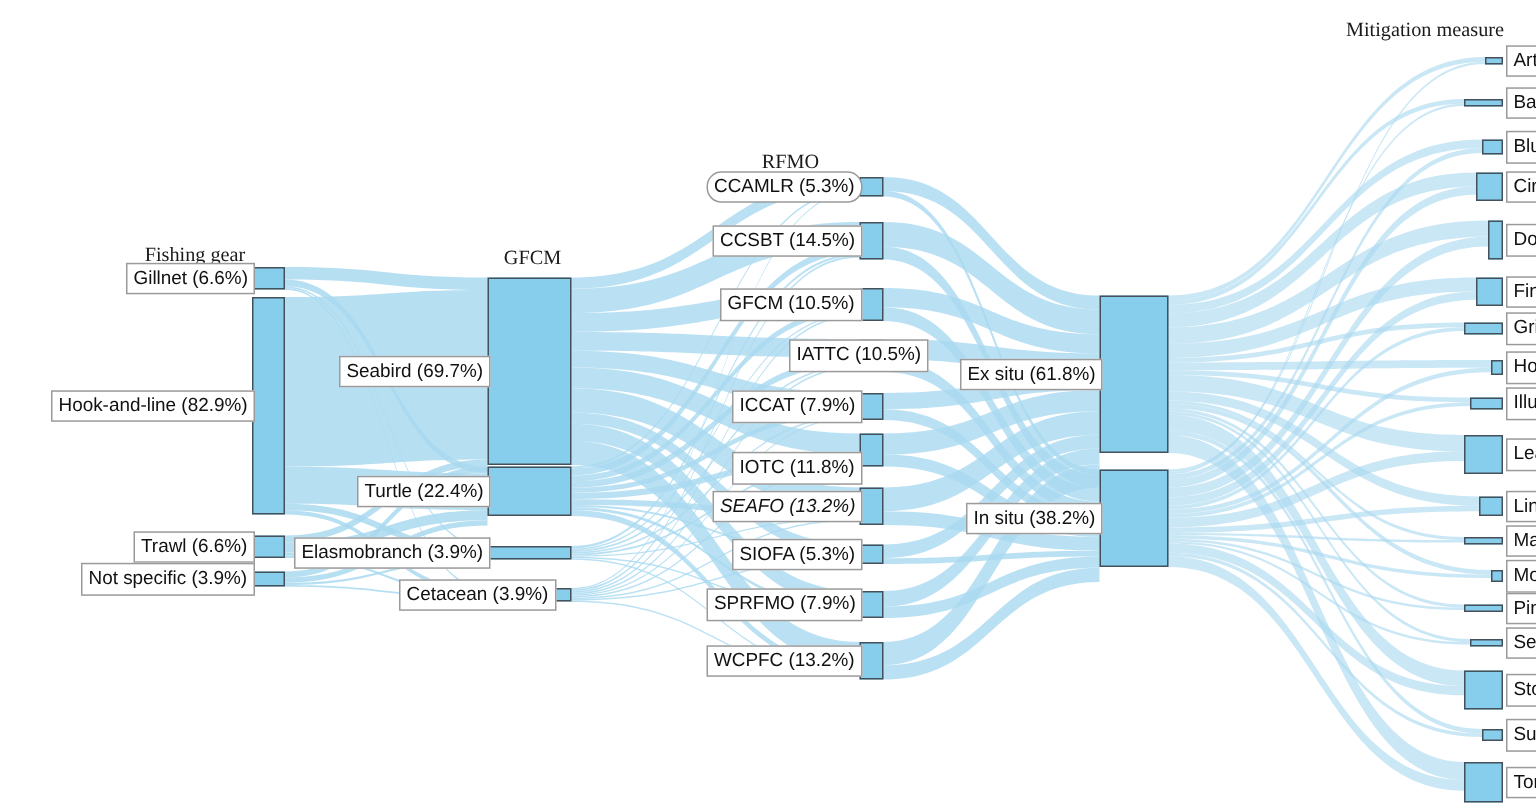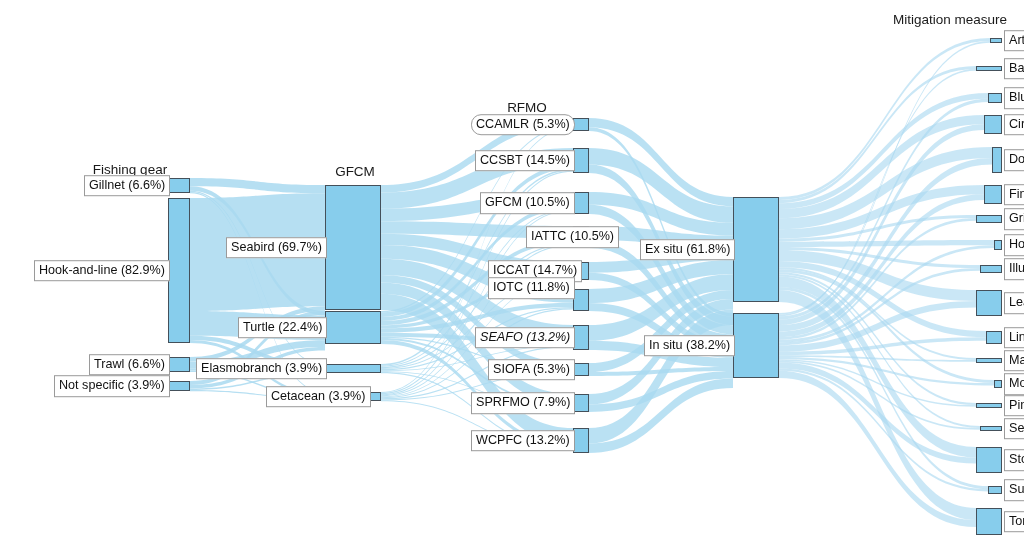--- a/index.html
+++ b/index.html
@@ -8,20 +8,21 @@
     font-family:"Liberation Sans","DejaVu Sans",sans-serif;
     overflow:hidden;position:relative;
   }
   #stage{position:absolute;left:0;top:0;width:1024px;height:539px;}
   #links{position:absolute;left:0;top:0;width:1024px;height:539px;}
   .col-header{
     position:absolute;
     font-size:13.5px;color:#1a1a1a;
     white-space:nowrap;text-align:center;
     transform:translateX(-50%);
+    font-family:Liberation Serif, serif;
   }
   .node{
     position:absolute;
     background:#87cdec;
     border:1.6px solid #44505a;
     box-sizing:border-box;
   }
   .nlabel{
     position:absolute;
     background:#ffffff;
@@ -177,23 +178,23 @@
       <div class="nlabel left" style="top: 396.5px; visibility: visible; left: 222px; margin-left: 44px;">Cetacean (3.9%)</div>
       <div class="node" style="left: 573px; top: 118px; width: 16px; height: 13px;"></div>
       <div class="nlabel left" style="top: 124.5px; visibility: visible; left: 471px; border-radius: 10px;">CCAMLR (5.3%)</div>
       <div class="node" style="left: 573px; top: 148px; width: 16px; height: 25px;"></div>
       <div class="nlabel left" style="top: 160.5px; visibility: visible; left: 475px;">CCSBT (14.5%)</div>
       <div class="node" style="left: 573px; top: 192px; width: 16px; height: 22px;"></div>
       <div class="nlabel left" style="top: 203px; visibility: visible; left: 480px;">GFCM (10.5%)</div>
       <div class="node" style="left: 573px; top: 226px; width: 16px; height: 22px;"></div>
       <div class="nlabel left" style="top: 237px; visibility: visible; left: 482px; margin-left: 44px;">IATTC (10.5%)</div>
       <div class="node" style="left: 573px; top: 262px; width: 16px; height: 18px;"></div>
-      <div class="nlabel left" style="top: 271px; visibility: visible; left: 488px;">ICCAT (14.7%)</div>
+      <div class="nlabel left" style="top: 271px; visibility: visible; left: 488px;">ICCAT (7.9%)</div>
       <div class="node" style="left: 573px; top: 289px; width: 16px; height: 22px;"></div>
-      <div class="nlabel left" style="top: 288px; visibility: visible; left: 488px;">IOTC (11.8%)</div>
+      <div class="nlabel left" style="top: 312px; visibility: visible; left: 488px;">IOTC (11.8%)</div>
       <div class="node" style="left: 573px; top: 325px; width: 16px; height: 25px;"></div>
       <div class="nlabel left" style="top: 337.5px; visibility: visible; left: 475px; font-style: italic;">SEAFO (13.2%)</div>
       <div class="node" style="left: 573px; top: 363px; width: 16px; height: 13px;"></div>
       <div class="nlabel left" style="top: 369.5px; visibility: visible; left: 488px;">SIOFA (5.3%)</div>
       <div class="node" style="left: 573px; top: 394px; width: 16px; height: 18px;"></div>
       <div class="nlabel left" style="top: 403px; visibility: visible; left: 471px;">SPRFMO (7.9%)</div>
       <div class="node" style="left: 573px; top: 428px; width: 16px; height: 25px;"></div>
       <div class="nlabel left" style="top: 440.5px; visibility: visible; left: 471px;">WCPFC (13.2%)</div>
       <div class="node" style="left: 733px; top: 197px; width: 46px; height: 105px;"></div>
       <div class="nlabel left" style="top: 249.5px; visibility: visible; left: 640px;">Ex situ (61.8%)</div>

